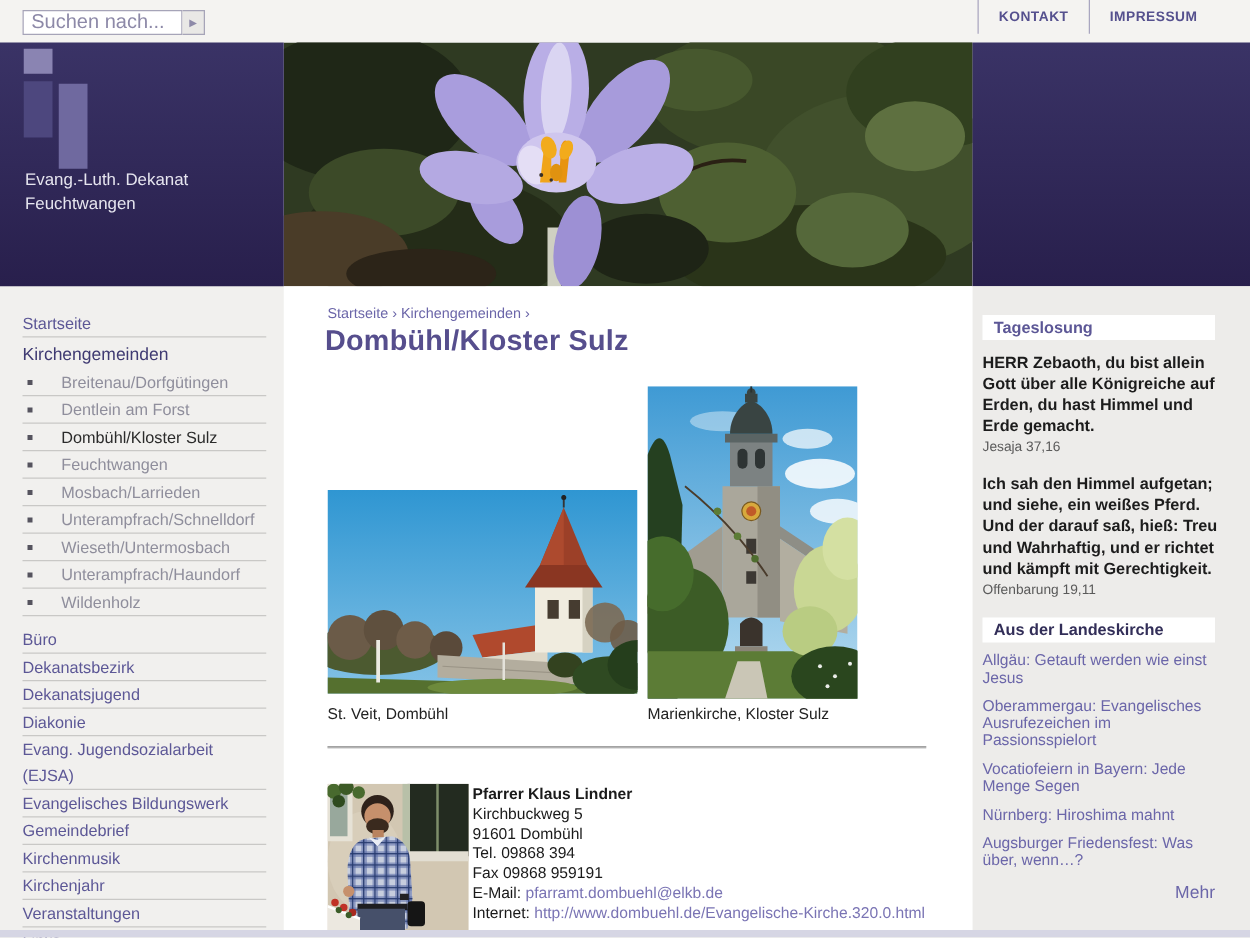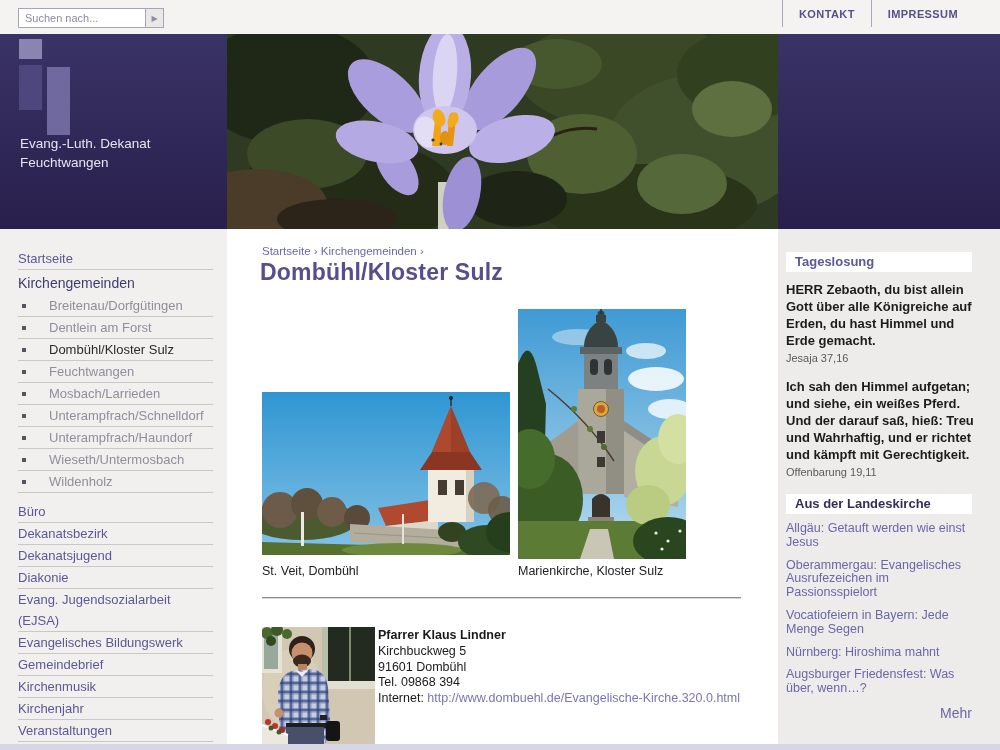--- a/index.html
+++ b/index.html
@@ -8,21 +8,21 @@
     font-family:"Liberation Sans", sans-serif;
     background:#f1f0ee;
     overflow:hidden;
     position:relative;
   }
   
   .topbar { height:34px; background:#f4f3f1; display:flex; justify-content:space-between; }
   .search-wrap { display:flex; margin:8px 0 0 18px; height:20px; }
   .search-input {
     width:128px; height:20px; border:1px solid #a6a4b8; background:#fff;
-    font-family:"Liberation Sans",sans-serif; font-size:11px; padding:0 6px; color:#444;
+    font-family:"Liberation Sans",sans-serif; font-size:16px; padding:0 6px; color:#444;
   }
   .search-input::placeholder { color:#8d89a8; }
   .search-btn {
     width:18px; height:20px; border:1px solid #a6a4b8; border-left:none;
     background:#e9e8e6; color:#8d89a8; font-size:8px;
     display:flex; align-items:center; justify-content:center; cursor:pointer;
   }
   .top-links { display:flex; height:27px; margin-right:26px; }
   .top-link {
     display:flex; align-items:center; padding:0 16px;
@@ -167,25 +167,25 @@
     <div class="nav-item nav-sub">
         <span class="bullet"></span>
         <span>Mosbach/Larrieden</span>
       </div>
     <div class="nav-item nav-sub">
         <span class="bullet"></span>
         <span>Unterampfrach/Schnelldorf</span>
       </div>
     <div class="nav-item nav-sub">
         <span class="bullet"></span>
+        <span>Wieseth/Untermosbach</span>
+      </div>
+    <div class="nav-item nav-sub">
+        <span class="bullet"></span>
         <span>Unterampfrach/Haundorf</span>
-      </div>
-    <div class="nav-item nav-sub">
-        <span class="bullet"></span>
-        <span>Wieseth/Untermosbach</span>
       </div>
     <div class="nav-item nav-sub">
         <span class="bullet"></span>
         <span>Wildenholz</span>
       </div>
     <div class="group2">
       <div class="nav-item">Büro</div>
       <div class="nav-item">Dekanatsbezirk</div>
       <div class="nav-item">Dekanatsjugend</div>
       <div class="nav-item">Diakonie</div>
@@ -349,20 +349,25 @@
         <circle cx="9" cy="101" r="2.5" fill="#3c5c28"></circle>
         <circle cx="17" cy="105" r="2.5" fill="#3c5c28"></circle>
       </svg>
     </div>
 
     <div class="abs contact">
       <div class="name">Pfarrer Klaus Lindner</div>
       <div>Kirchbuckweg 5</div>
       <div>91601 Dombühl</div>
       <div>Tel. 09868 394</div>
+      <div>Fax 09868 959191</div>
+      <div>
+        <span>E-Mail:</span>
+        <span class="link">pfarramt.dombuehl@elkb.de</span>
+      </div>
       <div>
         <span>Internet:</span>
         <span class="link">http://www.dombuehl.de/Evangelische-Kirche.320.0.html</span>
       </div>
     </div>
   </div>
 
   <div class="rail">
     <div class="rail-header">Tageslosung</div>
     <div class="verse">HERR Zebaoth, du bist allein Gott über alle Königreiche auf Erden, du hast Himmel und Erde gemacht.</div>

